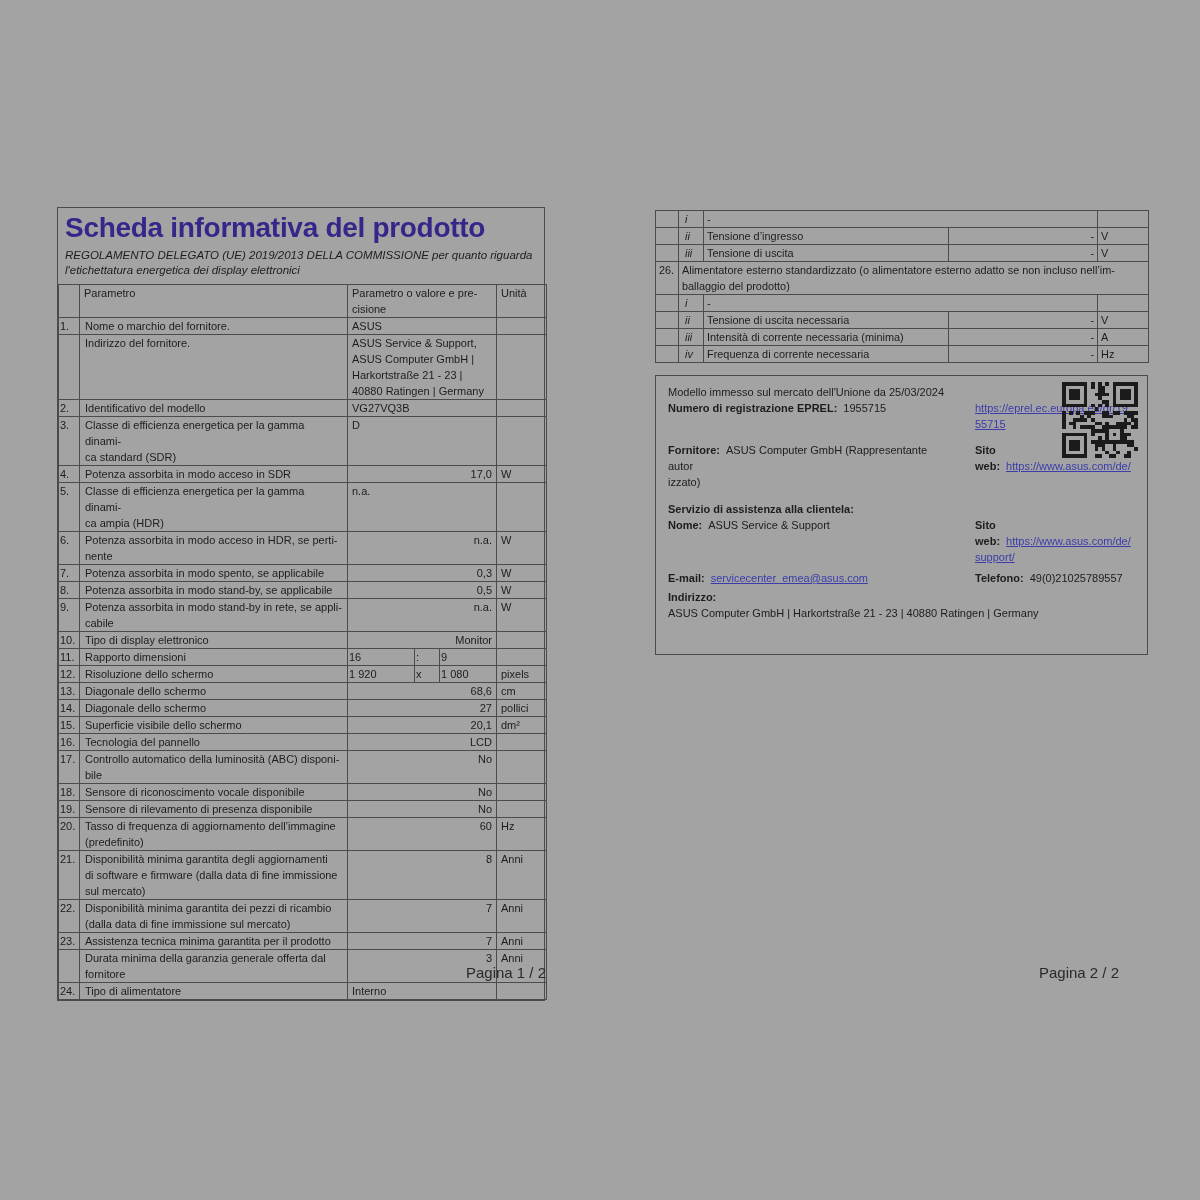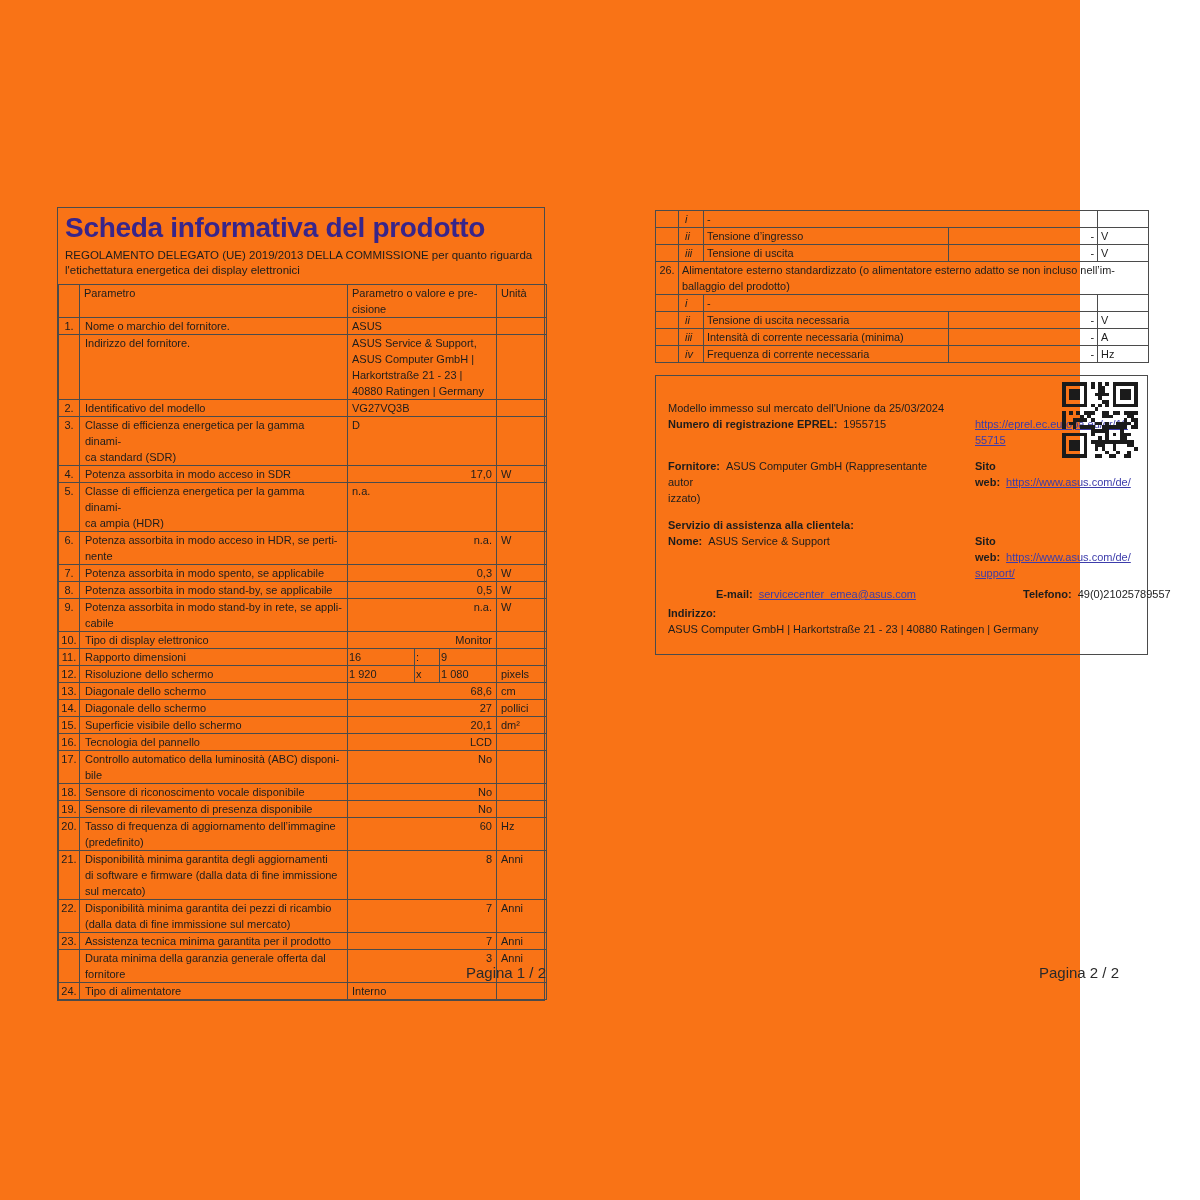--- a/index.html
+++ b/index.html
@@ -3,61 +3,61 @@
 <meta charset="utf-8">
 <style>
   :root{
     --border:#4b4b4b;
     --title:#38258a;
     --link:#3c3cab;
     --text:#1d1d1d;
   }
   html,body{margin:0;padding:0;background:#ffffff;}
   .canvas{
-    position:relative;width:1080px;height:1200px;background:#f97316;
+    position:relative;width:1200px;height:1200px;background:#a3a3a3;
     font-family:"Liberation Sans",sans-serif;color:var(--text);
   }
   
   .page1{position:absolute;left:57px;top:207px;width:488px;}
   .page-box{border:1px solid var(--border);}
   h1.title{
     font-size:28px;line-height:30px;font-weight:700;color:var(--title);
     margin:0;padding:5px 7px 0 7px;letter-spacing:-0.3px;
   }
   .subtitle{
-    font-size:11.5px;line-height:15px;margin:5px 7px 6px 7px;white-space:pre-line;
+    font-size:11.5px;line-height:15px;margin:5px 7px 6px 7px;white-space:pre-line;font-style:italic;
   }
   table{border-collapse:collapse;table-layout:fixed;width:100%;}
   td,th{border:1px solid var(--border);vertical-align:top;overflow:hidden;}
   .t1 td,.t1 th,.t2 td{font-size:11px;line-height:16px;padding:0 4px;}
   th{font-weight:400;text-align:left;padding:1px 4px;}
-  td.num{text-align:center;padding:0 1px;}
+  td.num{text-align:left;padding:0 1px;}
   td.label{padding:0 4px 0 5px;}
   td.ar{text-align:right;}
   td.al{text-align:left;}
   td.ratio{text-align:left;padding:0 1px;}
   .ml{white-space:pre-line;}
   
   .page2{position:absolute;left:655px;top:210px;width:493px;}
   .t2{font-size:10.9px;}
   .t2 td{font-size:10.9px;padding:0 3px;}
   td.roman{font-style:italic;text-align:left;padding:0 6px;}
   
   .info-box{
     position:relative;border:1px solid var(--border);margin-top:12px;
-    box-sizing:border-box;height:280px;padding:24px 12px;
+    box-sizing:border-box;height:280px;padding:8px 12px;
     font-size:11px;line-height:16px;
   }
   .info-box p{margin:0;}
   .ib-row{display:grid;grid-template-columns:283px auto;column-gap:24px;align-items:start;}
   b.lbl{font-weight:700;margin-right:6px;}
   .link{color:var(--link);text-decoration:underline;cursor:pointer;}
   .mb-qr{margin-bottom:62px;}
   .mb10{margin-bottom:10px;} .mb8{margin-bottom:11px;} .mb6{margin-bottom:6px;}
-  .mb5{margin-bottom:5px;} .mb3{margin-bottom:3px;margin-left:48px;}
+  .mb5{margin-bottom:5px;} .mb3{margin-bottom:3px;}
   .qr{position:absolute;top:6px;right:9px;width:76px;height:76px;}
   
   .footer{
     position:absolute;top:964px;font-size:15px;color:#2a2a2a;text-align:right;
   }
   .footer.f1{left:57px;width:489px;}
   .footer.f2{left:625px;width:494px;}
 </style>
 </head>
 <body>

